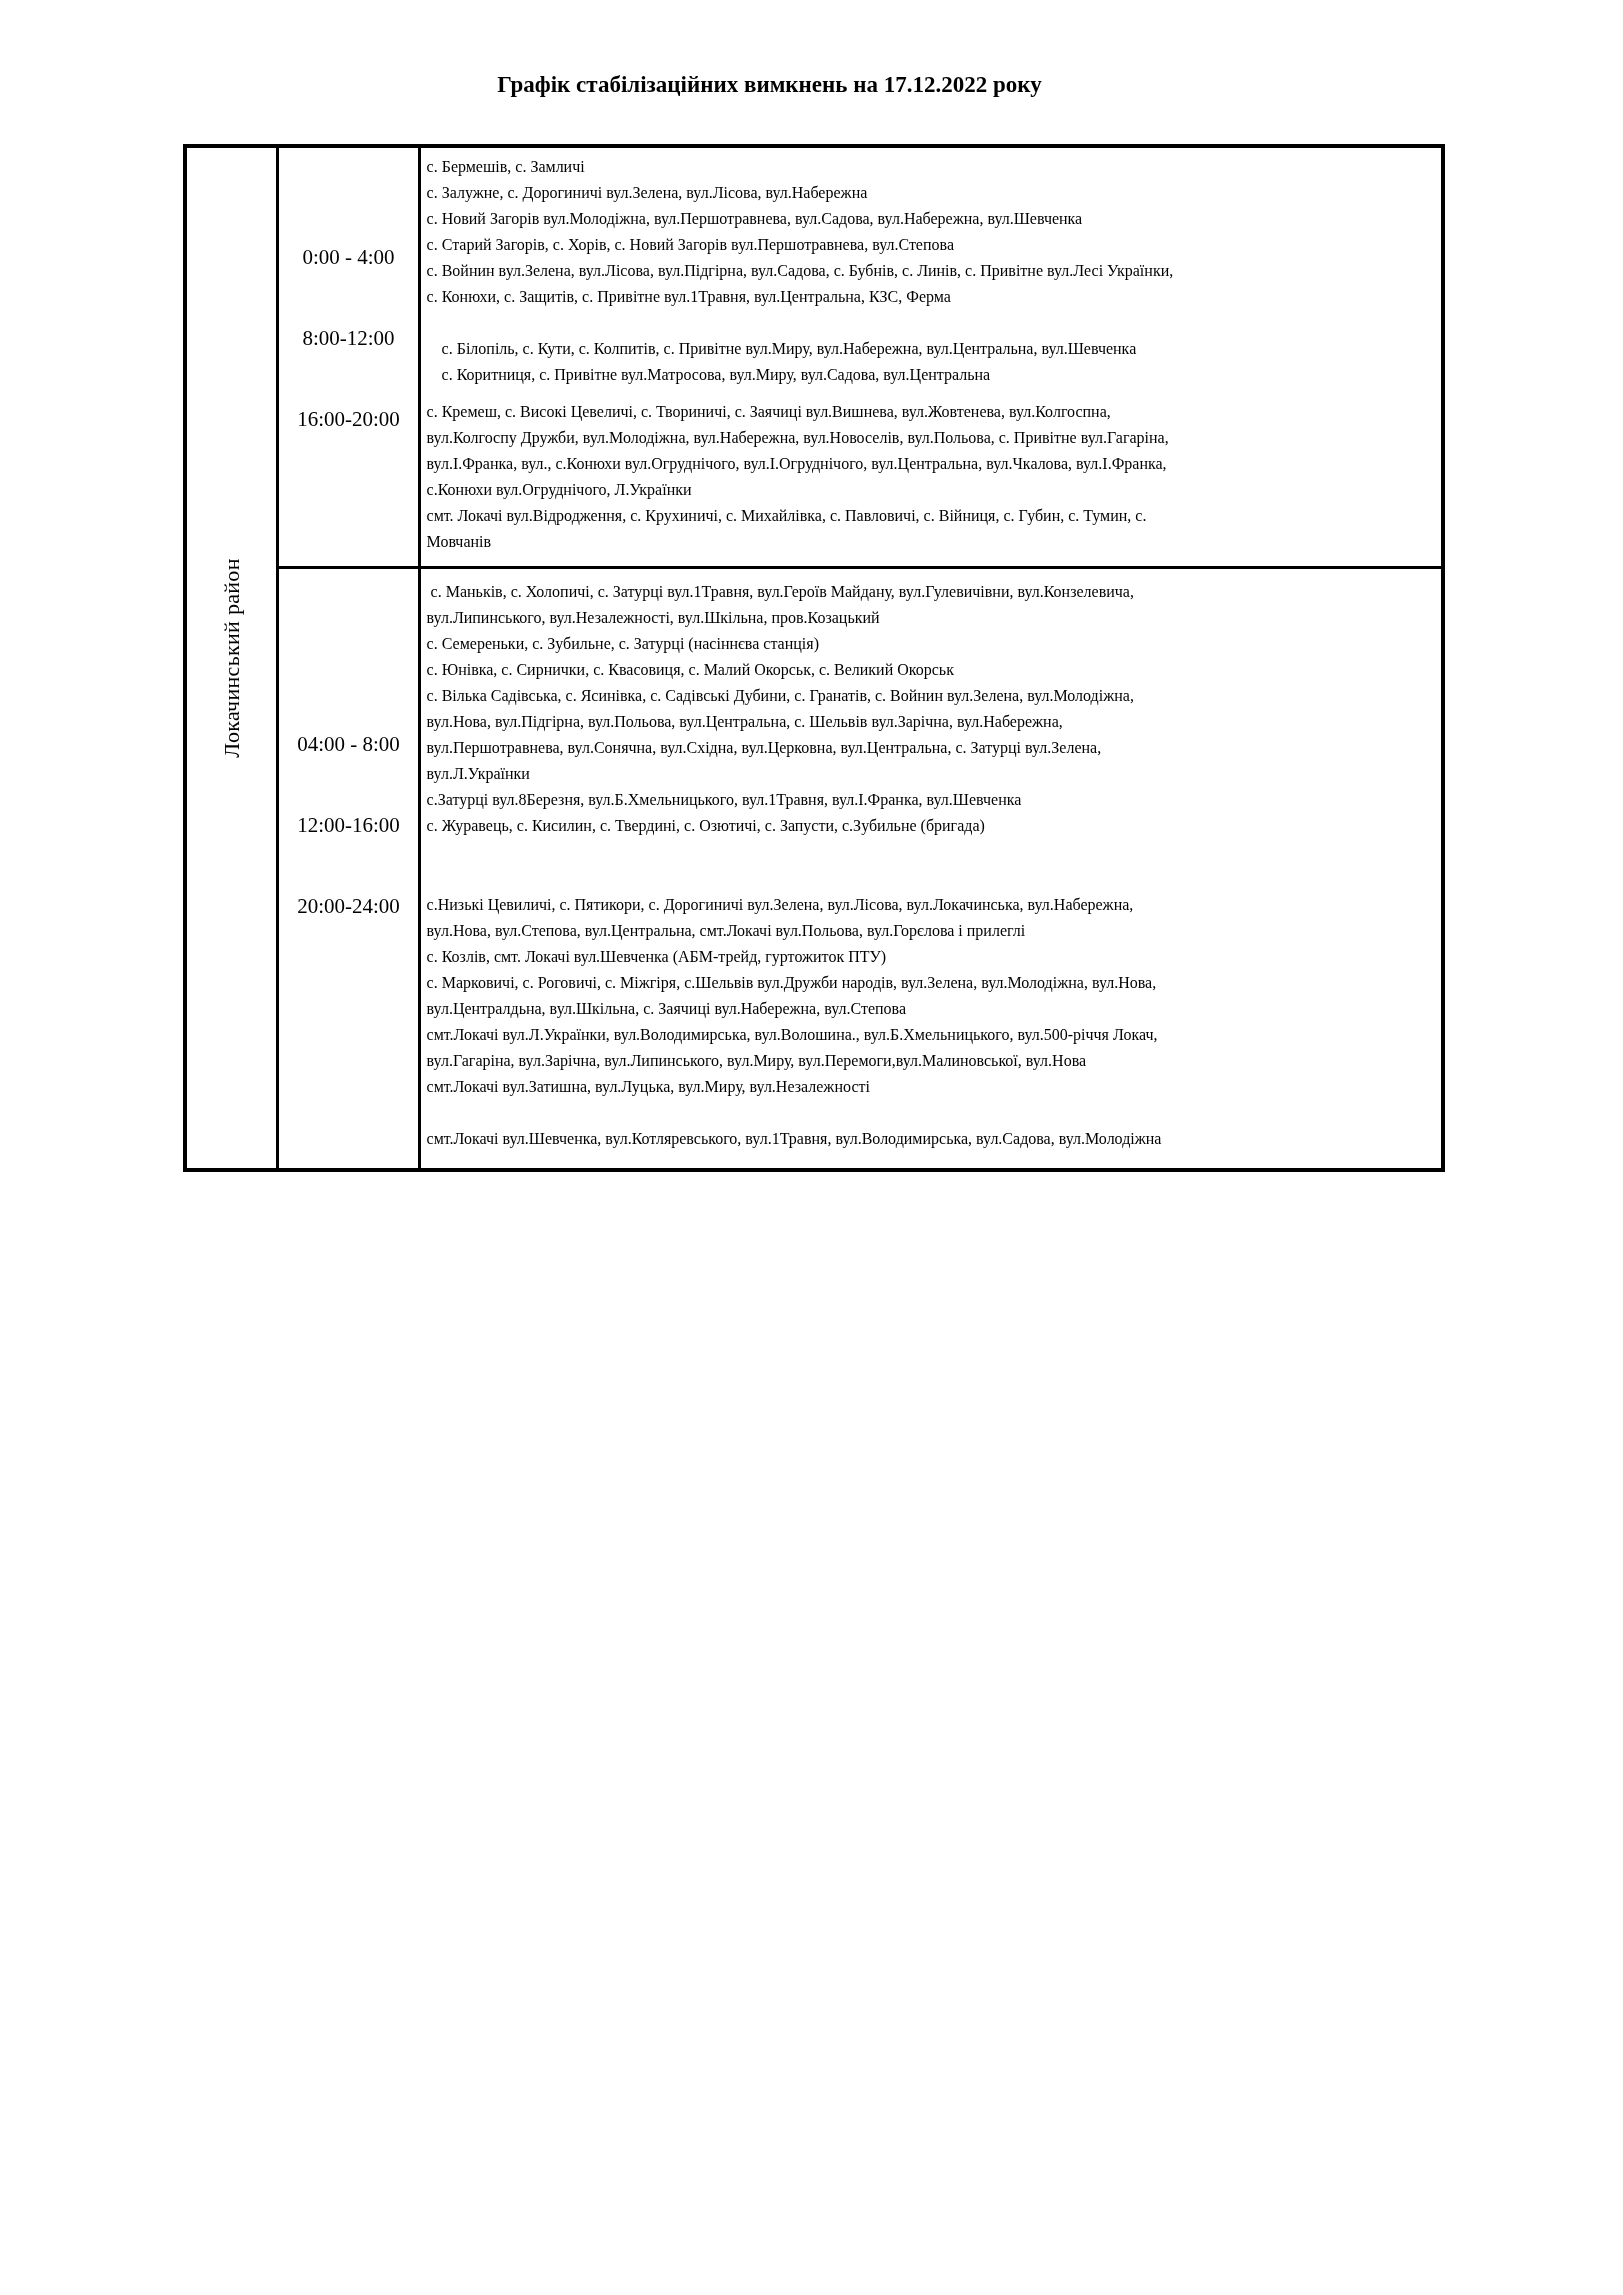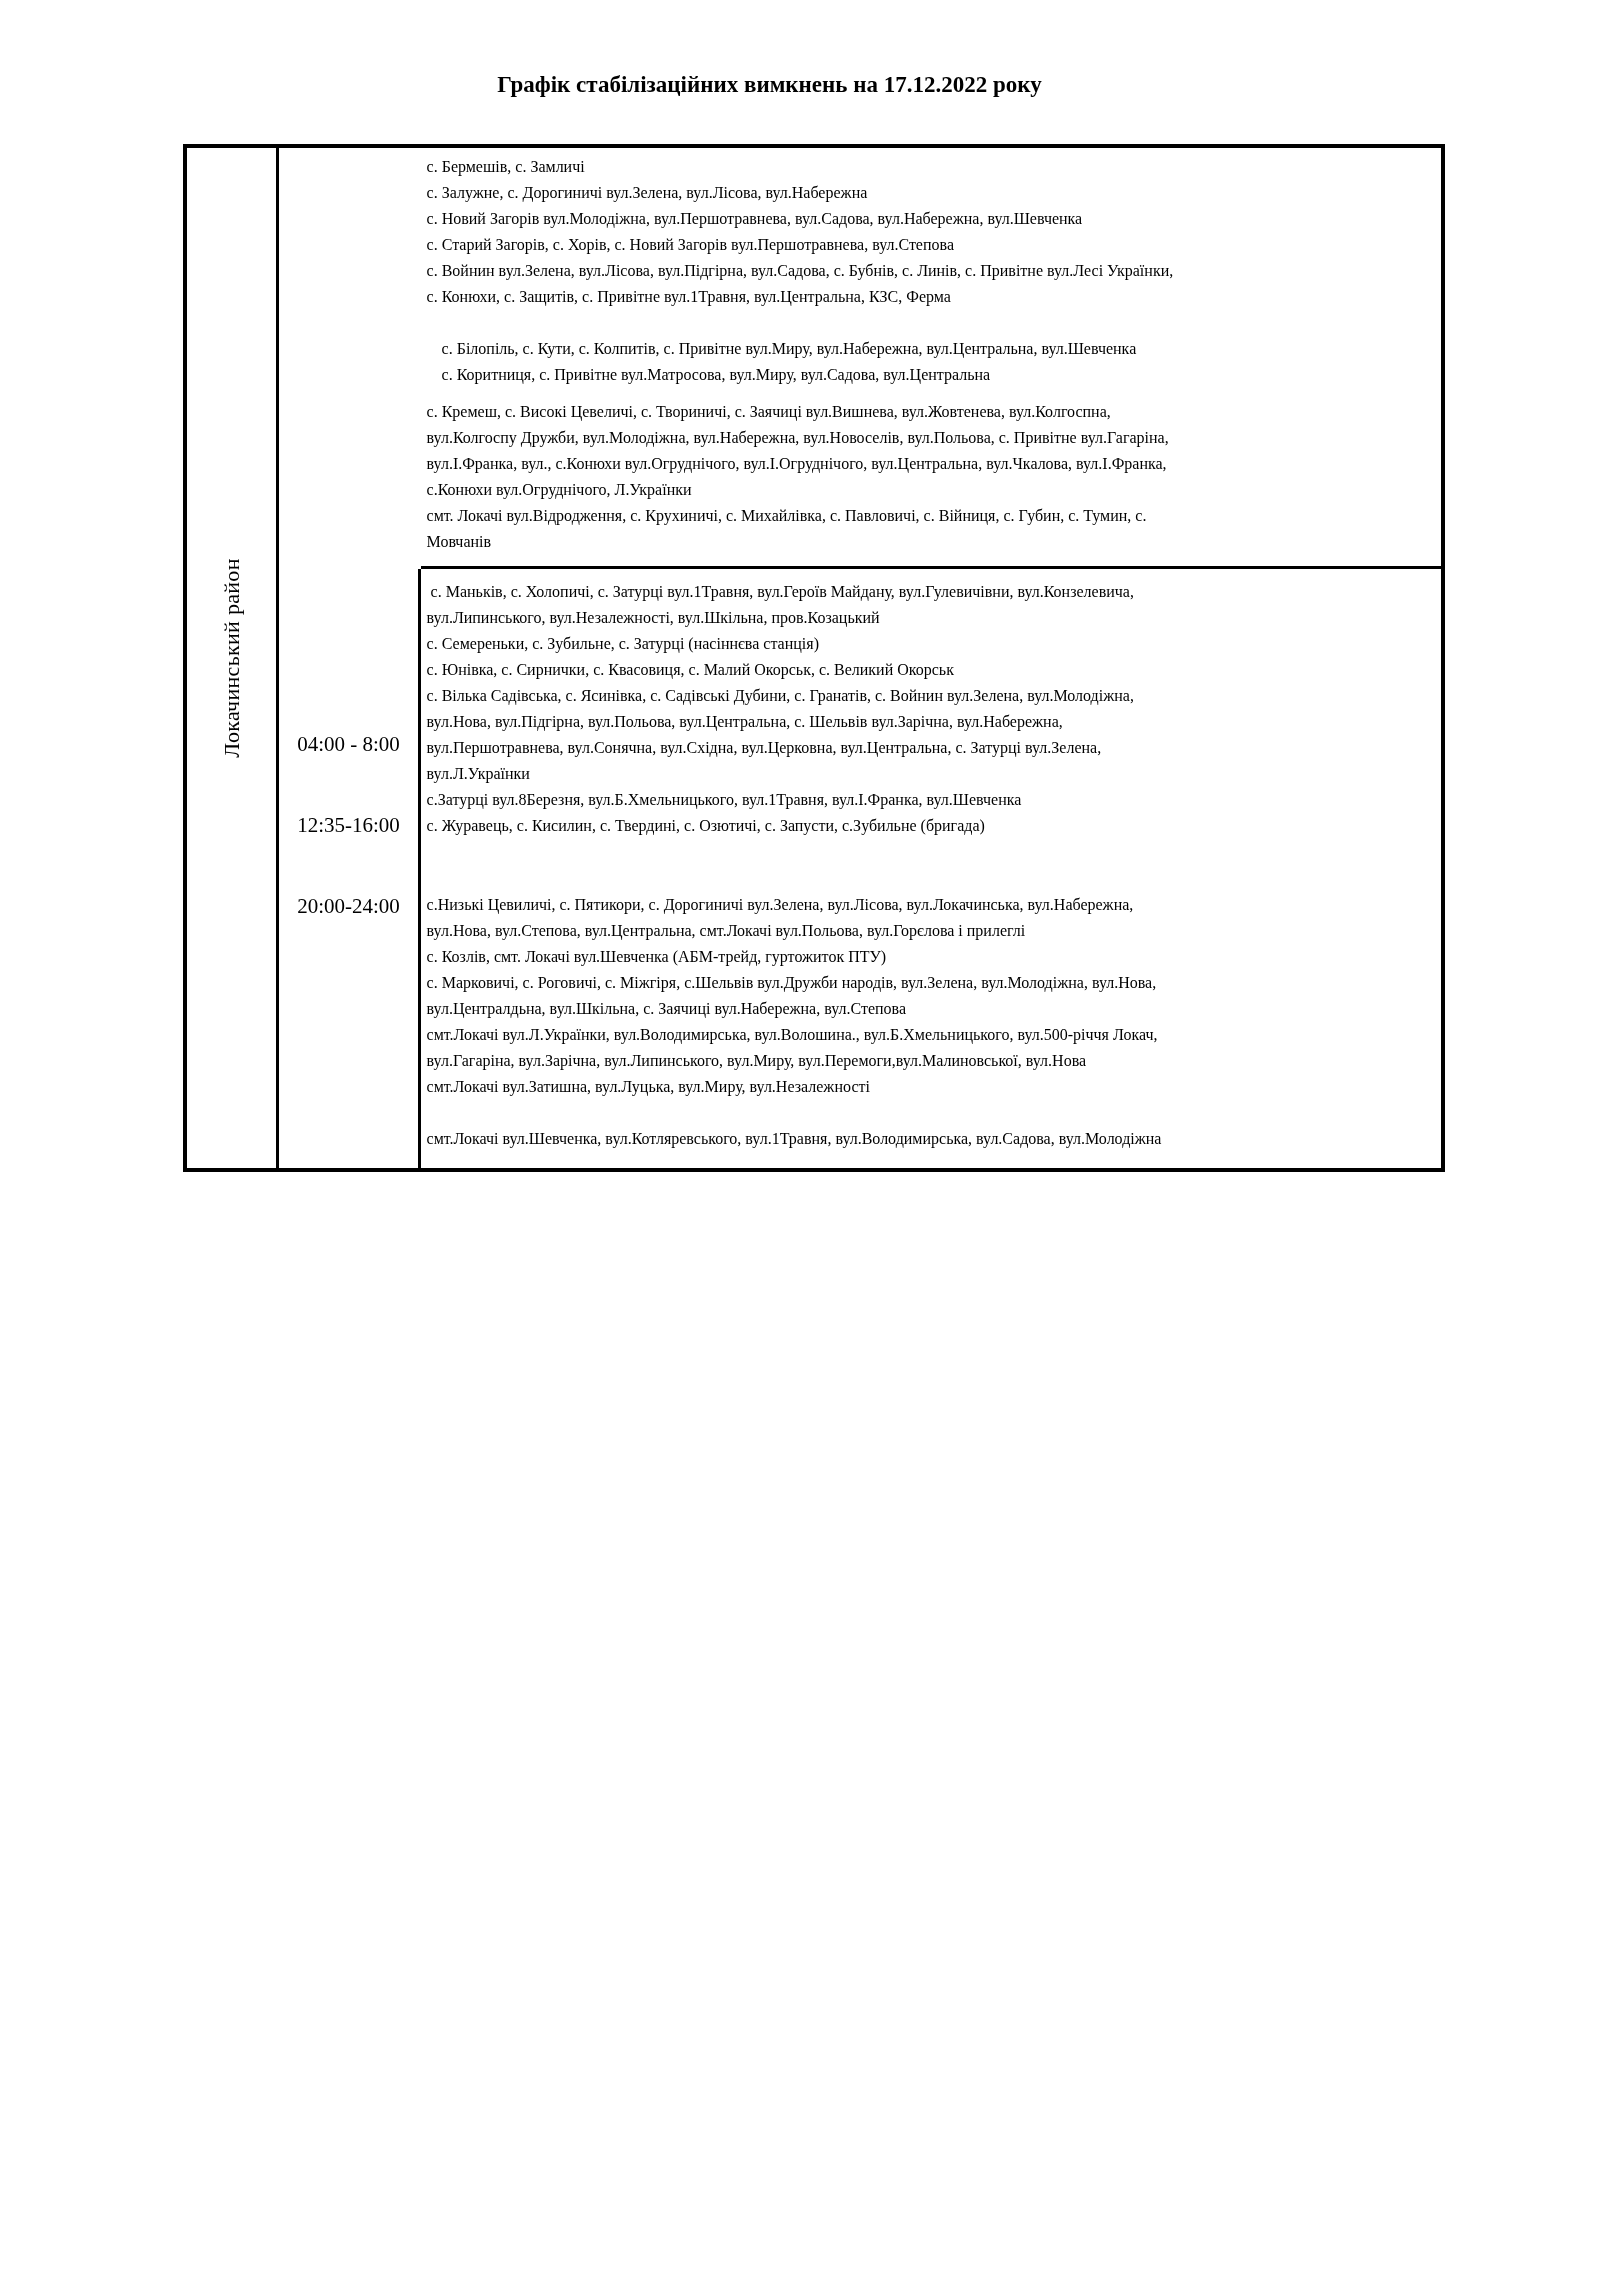--- a/index.html
+++ b/index.html
@@ -102,27 +102,34 @@
 <body>
 
 <h1 class="title">Графік стабілізаційних вимкнень на 17.12.2022 року</h1>
 
 <div class="schedule-table">
 
   <div class="cell label-cell">
     <span class="vertical-text">Локачинський район</span>
   </div>
 
+  <div class="cell times-cell times-r1">
+    <div class="times-inner">
+      <div class="line">0:00 - 4:00</div>
+      <div class="line">8:00-12:00</div>
+      <div class="line">16:00-20:00</div>
+    </div>
+  </div>
 
   <div class="cell content-cell content-r1"><div class="block gap-blank-line"><div class="line">с. Бермешів, с. Замличі</div><div class="line">с. Залужне, с. Дорогиничі вул.Зелена, вул.Лісова, вул.Набережна</div><div class="line">с. Новий Загорів вул.Молодіжна, вул.Першотравнева, вул.Садова, вул.Набережна, вул.Шевченка</div><div class="line">с. Старий Загорів, с. Хорів, с. Новий Загорів вул.Першотравнева, вул.Степова</div><div class="line">с. Войнин вул.Зелена, вул.Лісова, вул.Підгірна, вул.Садова, с. Бубнів, с. Линів, с. Привітне вул.Лесі Українки,</div><div class="line">с. Конюхи, с. Защитів, с. Привітне вул.1Травня, вул.Центральна, КЗС, Ферма</div></div><div class="block gap-small"><div class="line">с. Білопіль, с. Кути, с. Колпитів, с. Привітне вул.Миру, вул.Набережна, вул.Центральна, вул.Шевченка</div><div class="line">с. Коритниця, с. Привітне вул.Матросова, вул.Миру, вул.Садова, вул.Центральна</div></div><div class="block gap-none"><div class="line">с. Кремеш, с. Високі Цевеличі, с. Твориничі, с. Заячиці вул.Вишнева, вул.Жовтенева, вул.Колгоспна,</div><div class="line">вул.Колгоспу Дружби, вул.Молодіжна, вул.Набережна, вул.Новоселів, вул.Польова, с. Привітне вул.Гагаріна,</div><div class="line">вул.І.Франка, вул., с.Конюхи вул.Огруднічого, вул.І.Огруднічого, вул.Центральна, вул.Чкалова, вул.І.Франка,</div><div class="line">с.Конюхи вул.Огруднічого, Л.Українки</div><div class="line">смт. Локачі вул.Відродження, с. Крухиничі, с. Михайлівка, с. Павловичі, с. Війниця, с. Губин, с. Тумин, с.</div><div class="line">Мовчанів</div></div></div>
 
   <div class="cell times-cell times-r2">
     <div class="times-inner">
       <div class="line">04:00 - 8:00</div>
-      <div class="line">12:35-16:00</div>
+      <div class="line">12:00-16:00</div>
       <div class="line">20:00-24:00</div>
     </div>
   </div>
 
   <div class="cell content-cell content-r2"><div class="block gap-blank-2"><div class="line"> с. Маньків, с. Холопичі, с. Затурці вул.1Травня, вул.Героїв Майдану, вул.Гулевичівни, вул.Конзелевича,</div><div class="line">вул.Липинського, вул.Незалежності, вул.Шкільна, пров.Козацький</div><div class="line">с. Семереньки, с. Зубильне, с. Затурці (насіннєва станція)</div><div class="line">с. Юнівка, с. Сирнички, с. Квасовиця, с. Малий Окорськ, с. Великий Окорськ</div><div class="line">с. Вілька Садівська, с. Ясинівка, с. Садівські Дубини, с. Гранатів, с. Войнин вул.Зелена, вул.Молодіжна,</div><div class="line">вул.Нова, вул.Підгірна, вул.Польова, вул.Центральна, с. Шельвів вул.Зарічна, вул.Набережна,</div><div class="line">вул.Першотравнева, вул.Сонячна, вул.Східна, вул.Церковна, вул.Центральна, с. Затурці вул.Зелена,</div><div class="line">вул.Л.Українки</div><div class="line">с.Затурці вул.8Березня, вул.Б.Хмельницького, вул.1Травня, вул.І.Франка, вул.Шевченка</div><div class="line">с. Журавець, с. Кисилин, с. Твердині, с. Озютичі, с. Запусти, с.Зубильне (бригада)</div></div><div class="block gap-blank-line"><div class="line">с.Низькі Цевиличі, с. Пятикори, с. Дорогиничі вул.Зелена, вул.Лісова, вул.Локачинська, вул.Набережна,</div><div class="line">вул.Нова, вул.Степова, вул.Центральна, смт.Локачі вул.Польова, вул.Горєлова і прилеглі</div><div class="line">с. Козлів, смт. Локачі вул.Шевченка (АБМ-трейд, гуртожиток ПТУ)</div><div class="line">с. Марковичі, с. Роговичі, с. Міжгіря, с.Шельвів вул.Дружби народів, вул.Зелена, вул.Молодіжна, вул.Нова,</div><div class="line">вул.Централдьна, вул.Шкільна, с. Заячиці вул.Набережна, вул.Степова</div><div class="line">смт.Локачі вул.Л.Українки, вул.Володимирська, вул.Волошина., вул.Б.Хмельницького, вул.500-річчя Локач,</div><div class="line">вул.Гагаріна, вул.Зарічна, вул.Липинського, вул.Миру, вул.Перемоги,вул.Малиновської, вул.Нова</div><div class="line">смт.Локачі вул.Затишна, вул.Луцька, вул.Миру, вул.Незалежності</div></div><div class="block gap-none"><div class="line">смт.Локачі вул.Шевченка, вул.Котляревського, вул.1Травня, вул.Володимирська, вул.Садова, вул.Молодіжна</div></div></div>
 
 </div>
 
 
 </body></html>

